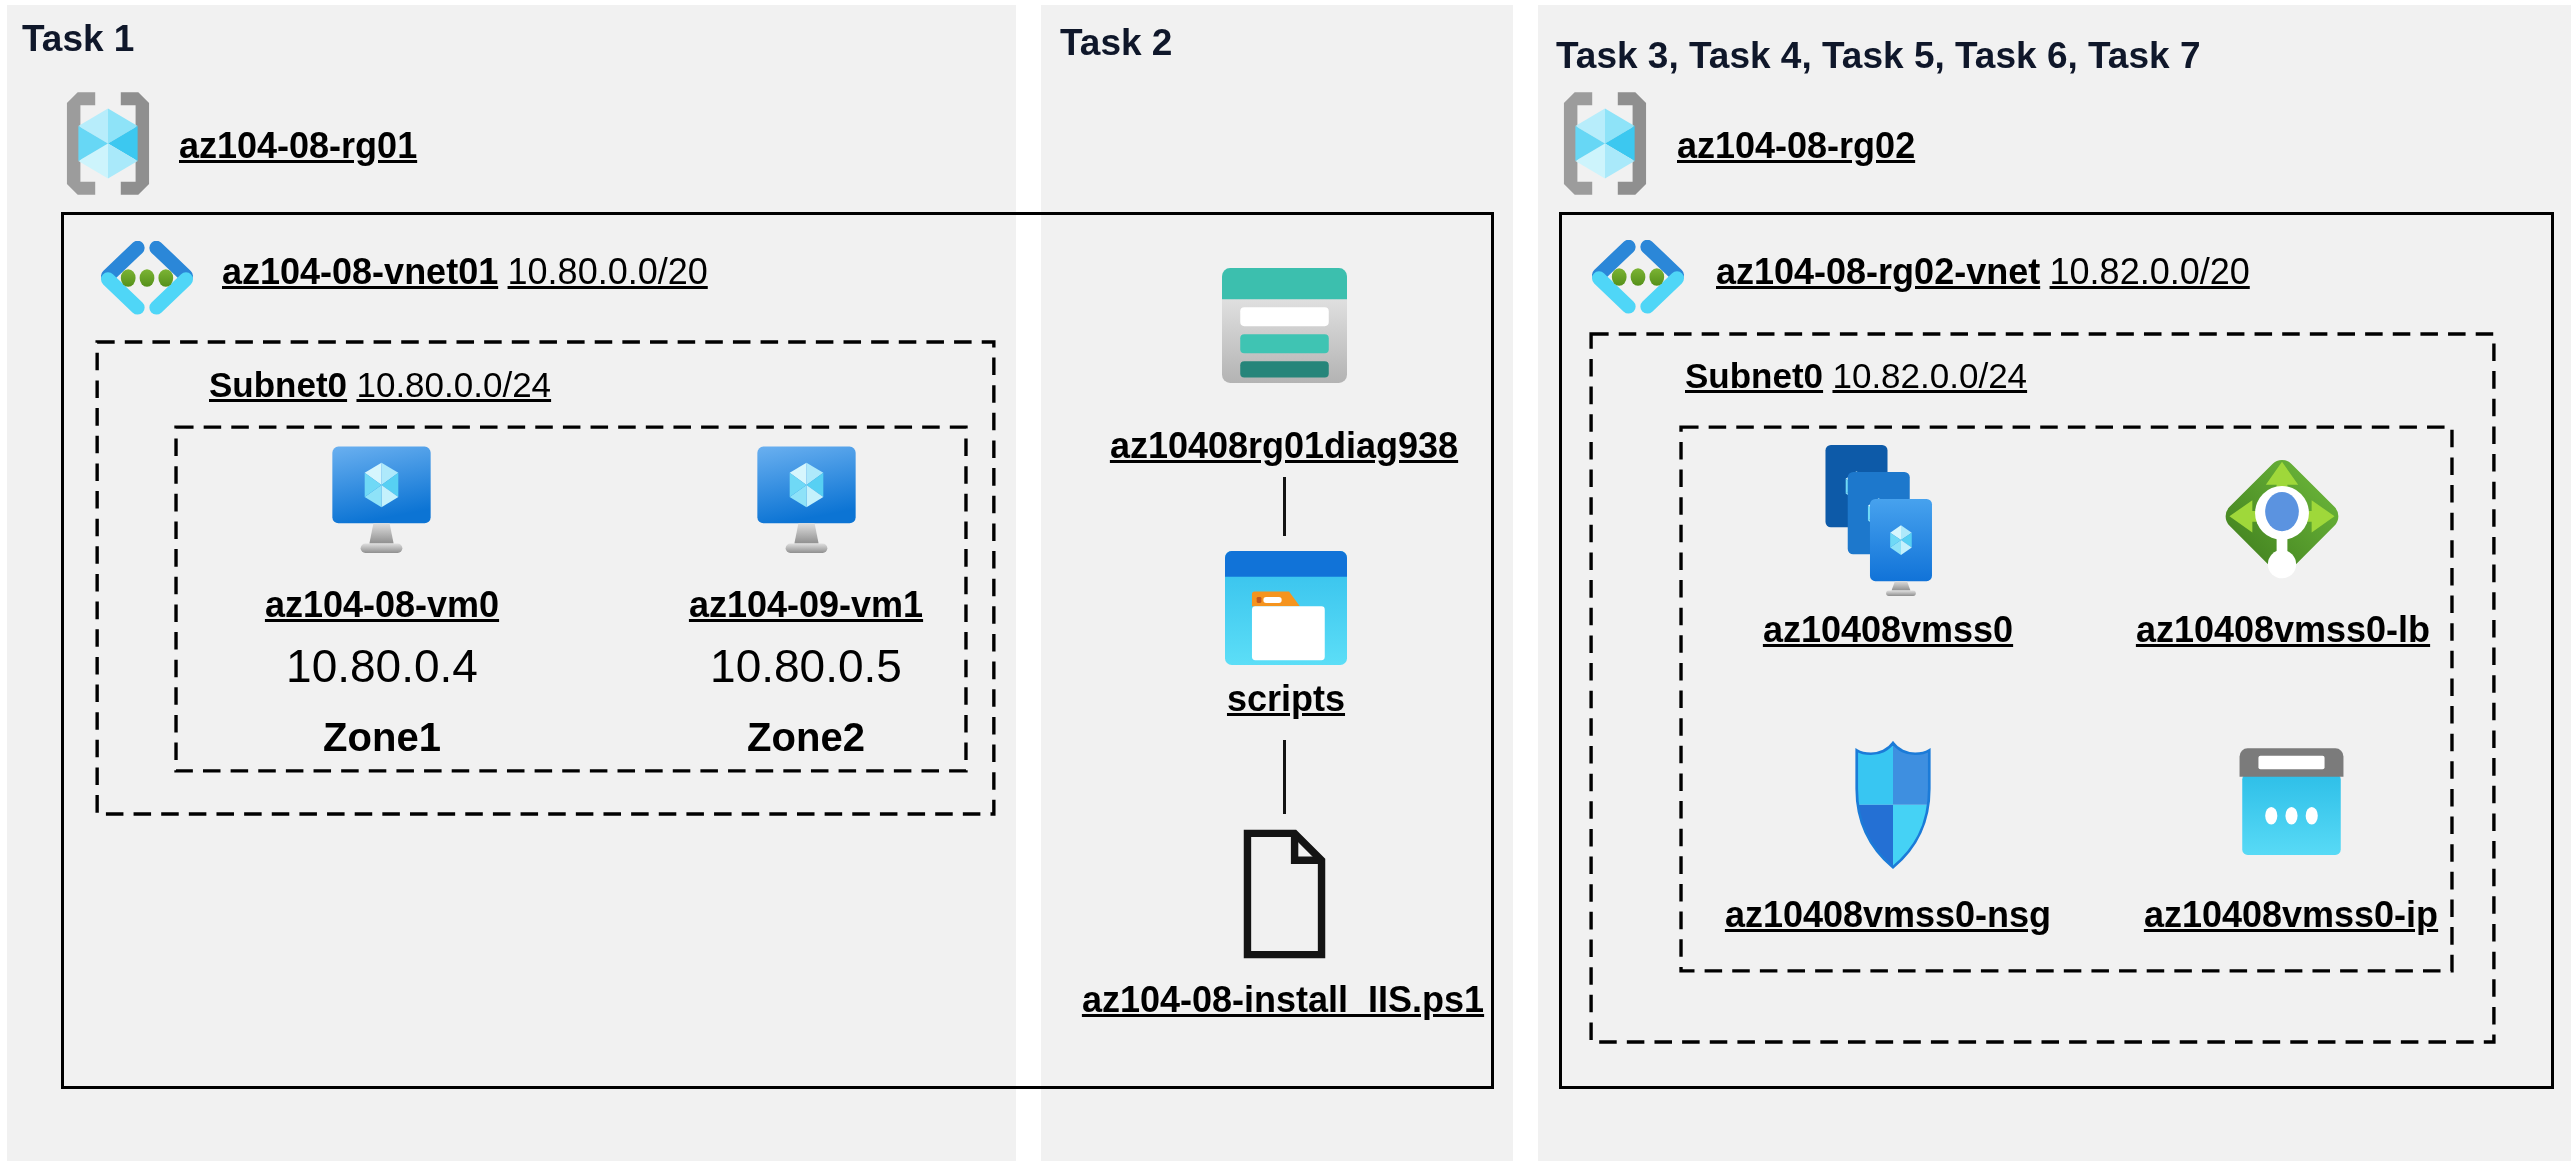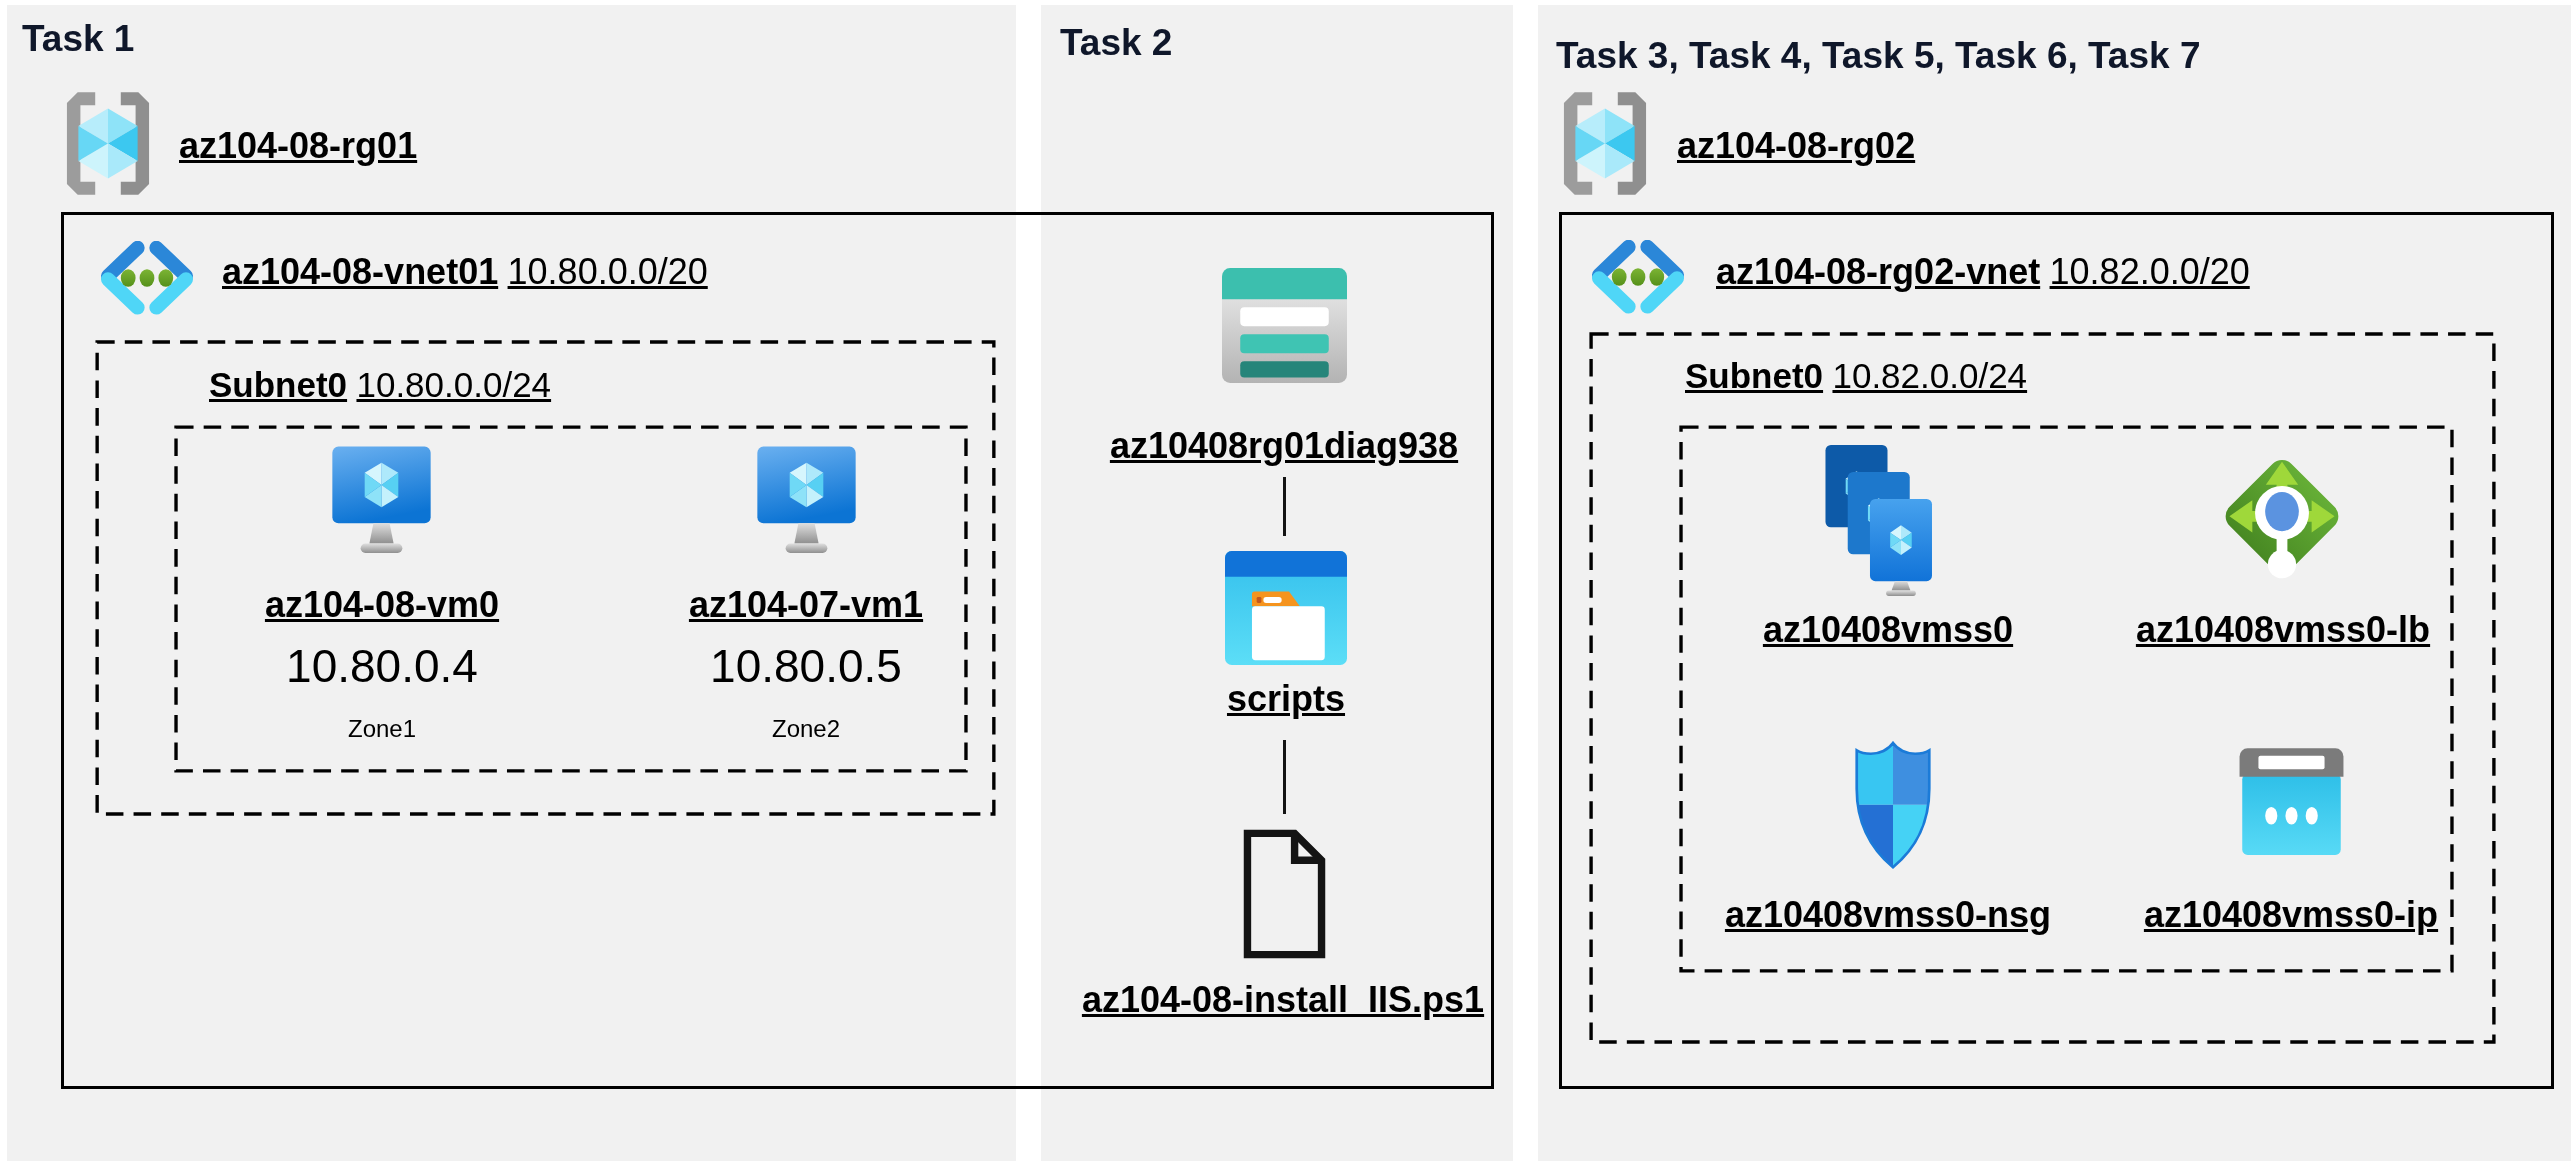--- a/index.html
+++ b/index.html
@@ -10,21 +10,21 @@
     color:#000;
   }
   .panel{position:absolute;top:5.4px;height:1156px;background:#f1f1f1;}
   .title{position:absolute;font-weight:bold;font-size:37px;color:#0f172a;white-space:nowrap;}
   .box{position:absolute;border:3.4px solid #000;box-sizing:border-box;}
   .abs{position:absolute;}
   .lbl{position:absolute;font-weight:bold;font-size:36px;white-space:nowrap;text-decoration:underline;}
   .lbl .reg{font-weight:normal;margin-left:9.4px;}
   .center{transform:translateX(-50%);text-align:center;}
   .ip-text{position:absolute;font-size:46px;font-weight:normal;white-space:nowrap;}
-  .zone-text{position:absolute;font-size:24px;font-weight:normal;white-space:nowrap;}
+  .zone-text{position:absolute;font-size:40px;font-weight:bold;white-space:nowrap;}
   .conn{position:absolute;width:3.4px;background:#141414;}
 </style>
 </head>
 <body>
 
 <svg width="0" height="0" style="position:absolute" aria-hidden="true">
   <defs>
     <linearGradient id="g-vm-screen" x1="0" y1="0" x2="0.25" y2="1">
       <stop offset="0" stop-color="#6ab0f0"></stop>
         <stop offset="1" stop-color="#0c74d4"></stop>
@@ -140,21 +140,21 @@
   <rect x="2" y="2" width="146" height="114" rx="9" fill="url(#g-vm-screen)"></rect>
   <polygon points="75,59 75,26 50,41" fill="#d6f6fd"></polygon>
   <polygon points="75,59 75,26 100,41" fill="#aee9fb"></polygon>
   <polygon points="75,59 100,41 100,77" fill="#57d0f3"></polygon>
   <polygon points="75,59 100,77 75,92" fill="#c4f1fc"></polygon>
   <polygon points="75,59 75,92 50,77" fill="#8ee2f8"></polygon>
   <polygon points="75,59 50,77 50,41" fill="#6fd9f6"></polygon>
   <polygon points="63,116 87,116 93,146 57,146" fill="url(#g-stand)"></polygon>
   <rect x="44" y="146" width="62" height="14" rx="7" fill="url(#g-stand)"></rect>
 </svg>
-<div class="lbl center" style="left:806px;top:584px;">az104-07-vm1</div>
+<div class="lbl center" style="left:806px;top:584px;">az104-09-vm1</div>
 <div class="ip-text center" style="left:806px;top:639px;">10.80.0.5</div>
 <div class="zone-text center" style="left:806px;top:715px;">Zone2</div>
 
 <svg class="abs" style="left:1222px;top:268px;" width="125" height="115" viewBox="0 0 185 170">
   <rect x="0" y="0" width="185" height="170" rx="12" fill="url(#g-silver)"></rect>
   <path d="M12,0 h161 a12,12 0 0 1 12,12 v34 h-185 v-34 a12,12 0 0 1 12,-12 z" fill="#3cbfae"></path>
   <rect x="27" y="58" width="131" height="28" rx="6" fill="#ffffff"></rect>
   <rect x="27" y="98" width="131" height="28" rx="6" fill="#3fc4b3"></rect>
   <rect x="27" y="138" width="131" height="24" rx="6" fill="#26857a"></rect>
 </svg>

